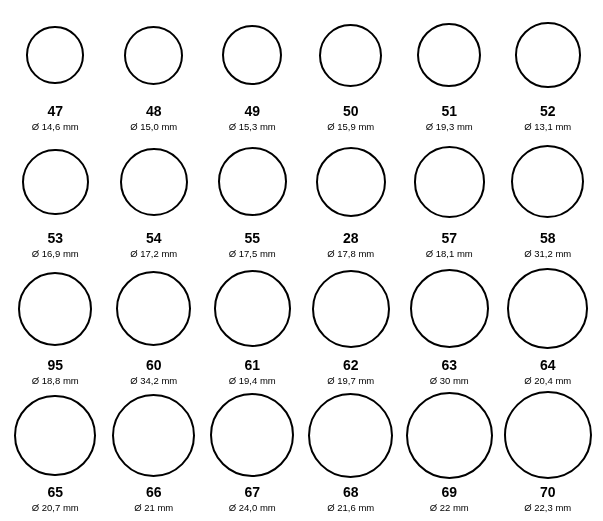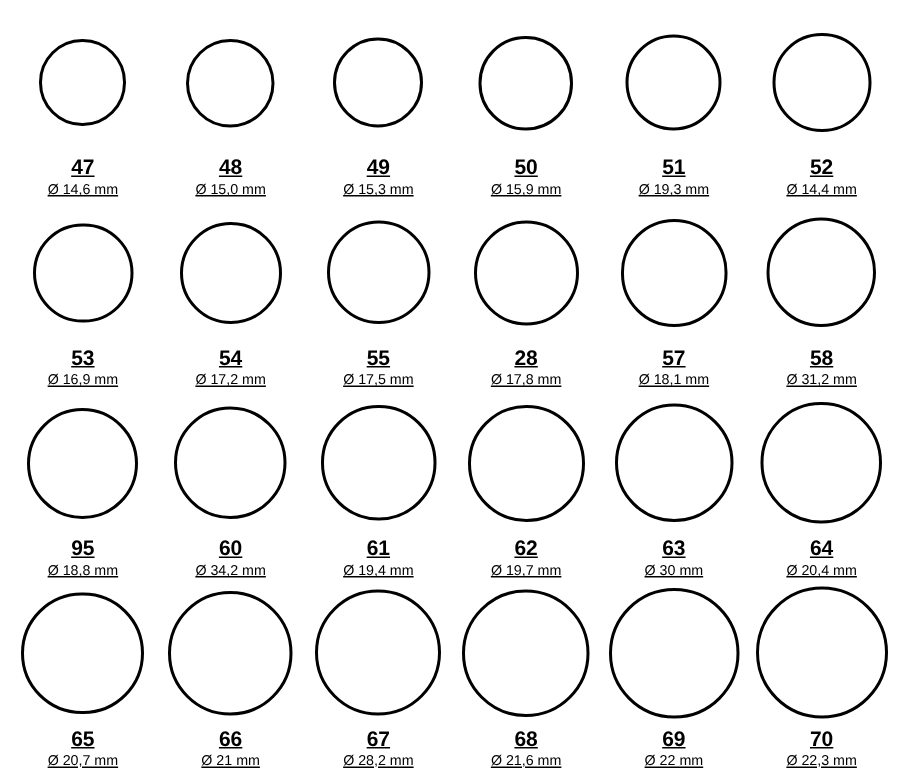--- a/index.html
+++ b/index.html
@@ -27,21 +27,20 @@
     height: 521px;
     box-sizing: border-box;
     padding: 8px 6px 6px 6px;
   }
   .cell {
     position: relative;
     display: flex;
     flex-direction: column;
     align-items: center;
     justify-content: space-between;
-    text-decoration: underline;
   }
   .circle-wrap {
     flex: 1 1 auto;
     display: flex;
     align-items: center;
     justify-content: center;
     width: 100%;
   }
   .ring {
     border: 2px solid #000000;
@@ -104,21 +103,21 @@
           <div class="ring" style="width: 63.99px; height: 63.99px; border-color: rgb(0, 0, 0);"></div>
         </div>
         <div class="size-label">51</div>
         <div class="diam-label">Ø 19,3 mm</div>
       </div>
       <div class="cell">
         <div class="circle-wrap">
           <div class="ring" style="width: 65.57px; height: 65.57px; border-color: rgb(0, 0, 0);"></div>
         </div>
         <div class="size-label">52</div>
-        <div class="diam-label">Ø 14,4 mm</div>
+        <div class="diam-label">Ø 13,1 mm</div>
       </div>
       <div class="cell">
         <div class="circle-wrap">
           <div class="ring" style="width: 66.755px; height: 66.755px; border-color: rgb(0, 0, 0);"></div>
         </div>
         <div class="size-label">53</div>
         <div class="diam-label">Ø 16,9 mm</div>
       </div>
       <div class="cell">
         <div class="circle-wrap">
@@ -209,21 +208,21 @@
           <div class="ring" style="width: 82.95px; height: 82.95px; border-color: rgb(0, 0, 0);"></div>
         </div>
         <div class="size-label">66</div>
         <div class="diam-label">Ø 21 mm</div>
       </div>
       <div class="cell">
         <div class="circle-wrap">
           <div class="ring" style="width: 84.135px; height: 84.135px; border-color: rgb(0, 0, 0);"></div>
         </div>
         <div class="size-label">67</div>
-        <div class="diam-label">Ø 28,2 mm</div>
+        <div class="diam-label">Ø 24,0 mm</div>
       </div>
       <div class="cell">
         <div class="circle-wrap">
           <div class="ring" style="width: 85.32px; height: 85.32px; border-color: rgb(0, 0, 0);"></div>
         </div>
         <div class="size-label">68</div>
         <div class="diam-label">Ø 21,6 mm</div>
       </div>
       <div class="cell">
         <div class="circle-wrap">

